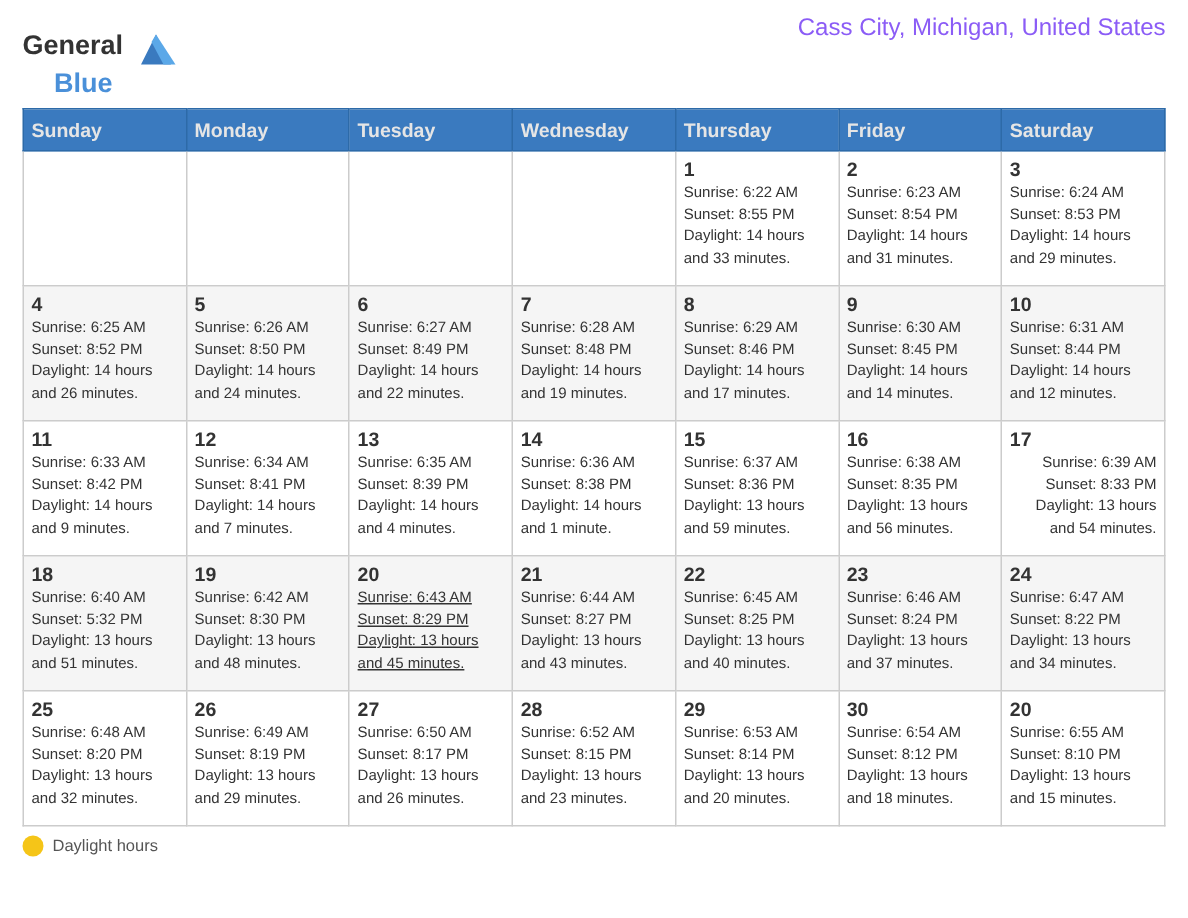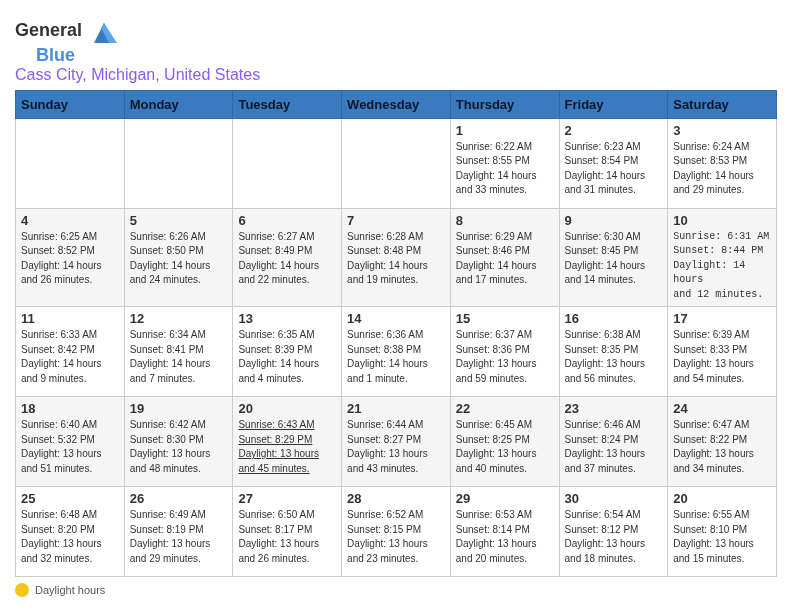--- a/index.html
+++ b/index.html
@@ -8,21 +8,20 @@
       background: #fff;
       width: 792px;
       min-height: 612px;
       padding: 10px 15px 15px 15px;
     }
     .header-area {
       display: flex;
       justify-content: space-between;
       align-items: flex-start;
       margin-bottom: 6px;
-      flex-direction: column;
     }
     .logo {
       display: flex;
       align-items: center;
       margin-top: 8px;
     }
     .logo-text-general {
       font-size: 18px;
       font-weight: bold;
       color: #333;
@@ -53,21 +52,21 @@
       font-size: 16px;
       color: #8b5cf6;
     }
     .calendar {
       width: 100%;
       border-collapse: collapse;
       border: 1px solid #ccc;
     }
     .calendar th {
       background-color: #3a7abf;
-      color: #0f172a;
+      color: #e5e5e5;
       font-size: 13px;
       font-weight: bold;
       padding: 6px 5px;
       text-align: left;
       border: 1px solid #2d6aa8;
     }
     .calendar td {
       border: 1px solid #ccc;
       vertical-align: top;
       padding: 4px 5px;
@@ -214,21 +213,21 @@
         </td>
         <td>
           <span class="day-number">9</span>
           <div class="day-info" style="white-space: pre-line;">Sunrise: 6:30 AM
 Sunset: 8:45 PM
 Daylight: 14 hours
 and 14 minutes.</div>
         </td>
         <td>
           <span class="day-number">10</span>
-          <div class="day-info" style="white-space: pre-line; font-family: Liberation Mono, monospace;">Sunrise: 6:31 AM
+          <div class="day-info" style="white-space: pre-line;">Sunrise: 6:31 AM
 Sunset: 8:44 PM
 Daylight: 14 hours
 and 12 minutes.</div>
         </td>
       </tr>
       <tr>
         <td>
           <span class="day-number">11</span>
           <div class="day-info" style="white-space: pre-line;">Sunrise: 6:33 AM
 Sunset: 8:42 PM
@@ -265,21 +264,21 @@
         </td>
         <td>
           <span class="day-number">16</span>
           <div class="day-info" style="white-space: pre-line;">Sunrise: 6:38 AM
 Sunset: 8:35 PM
 Daylight: 13 hours
 and 56 minutes.</div>
         </td>
         <td>
           <span class="day-number">17</span>
-          <div class="day-info" style="white-space: pre-line;">Sunrise: 6:39 AM
+          <div class="day-info" style="white-space: pre-line; text-align: right;">Sunrise: 6:39 AM
 Sunset: 8:33 PM
 Daylight: 13 hours
 and 54 minutes.</div>
         </td>
       </tr>
       <tr>
         <td>
           <span class="day-number">18</span>
           <div class="day-info" style="white-space: pre-line;">Sunrise: 6:40 AM
 Sunset: 5:32 PM

